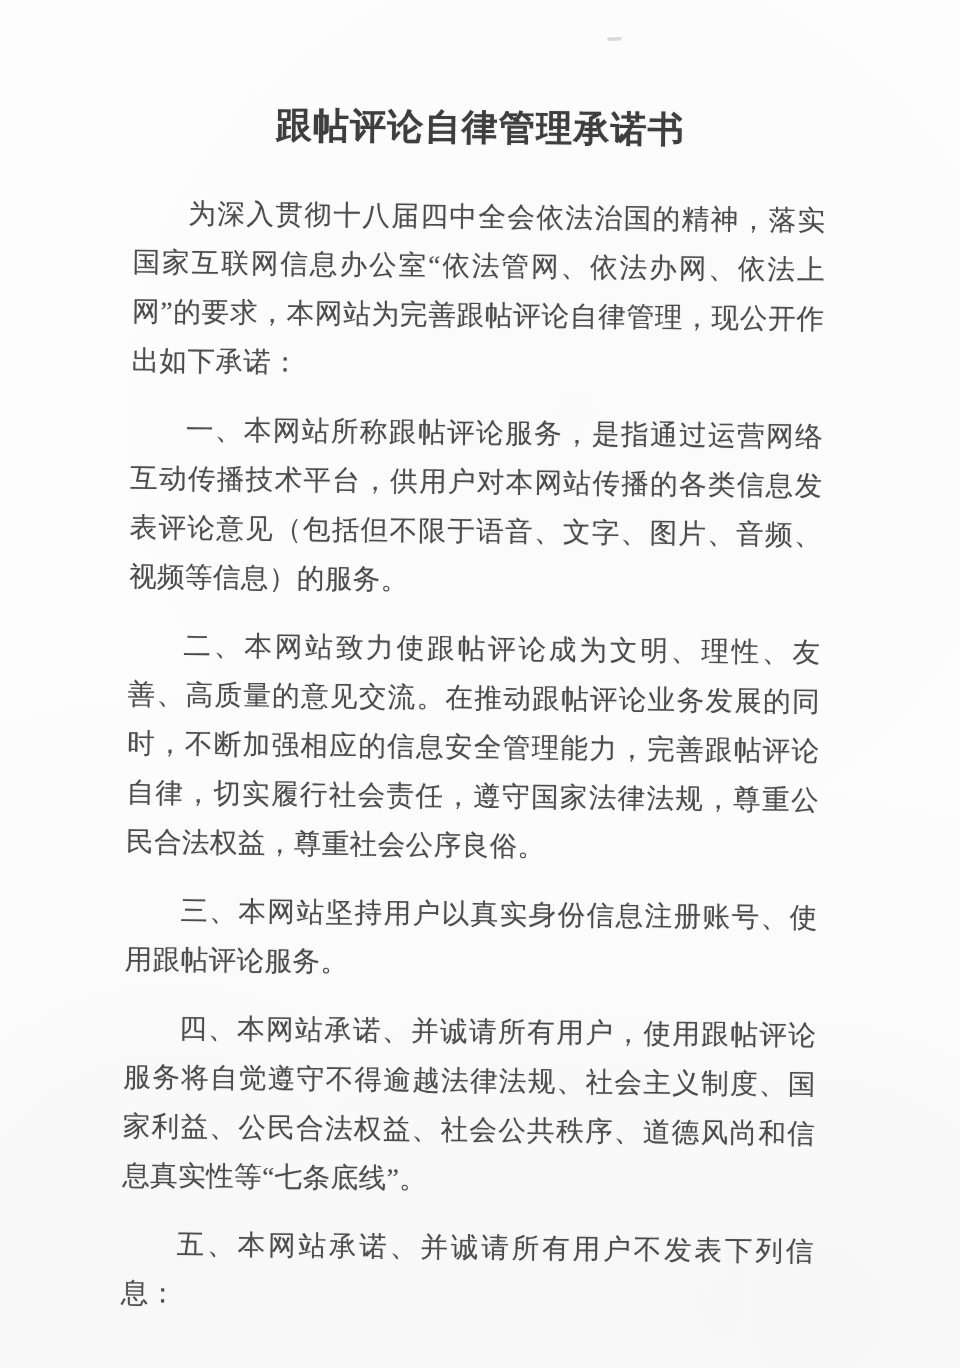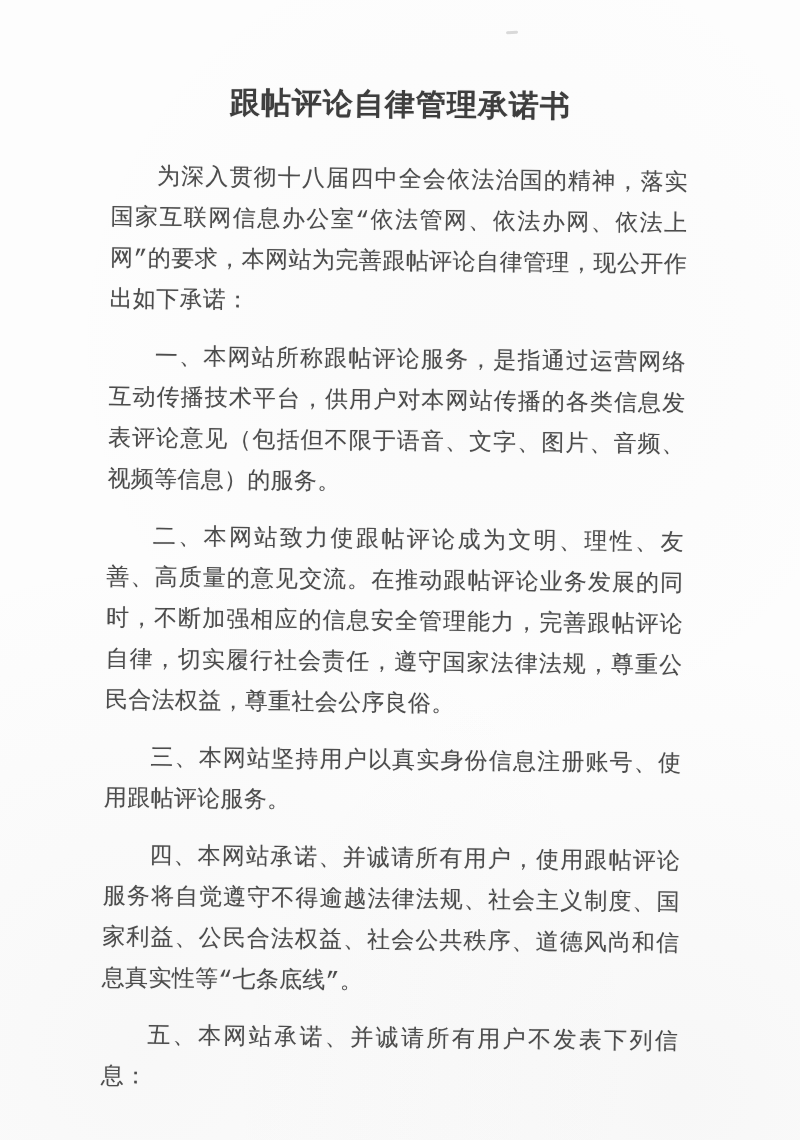--- a/index.html
+++ b/index.html
@@ -11,21 +11,21 @@
     .page {
       position: relative;
       width: 800px;
       height: 1140px;
       background:
         radial-gradient(circle at 18% 92%, rgba(150,150,150,0.05), rgba(150,150,150,0) 40%),
         radial-gradient(circle at 85% 96%, rgba(150,150,150,0.06), rgba(150,150,150,0) 35%),
         radial-gradient(circle at 60% 30%, rgba(160,160,160,0.03), rgba(160,160,160,0) 45%),
         #fdfdfd;
       overflow: hidden;
-      font-family: Liberation Mono, monospace;
+      font-family: Liberation Serif, serif;
     }
     
     .speck {
       position: absolute;
       left: 506px;
       top: 31px;
       width: 12px;
       height: 3px;
       background: #d9d9d9;
       border-radius: 2px;

